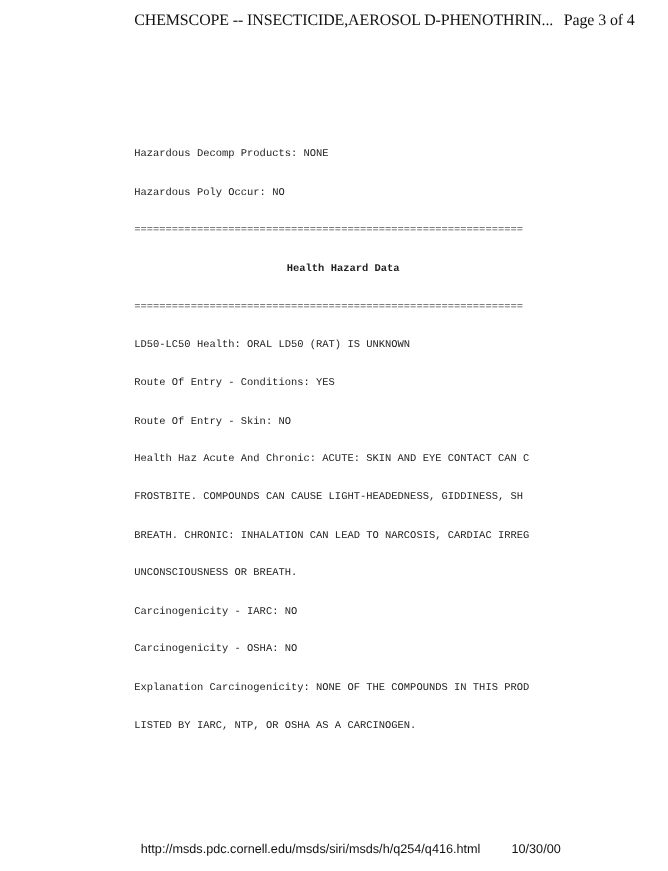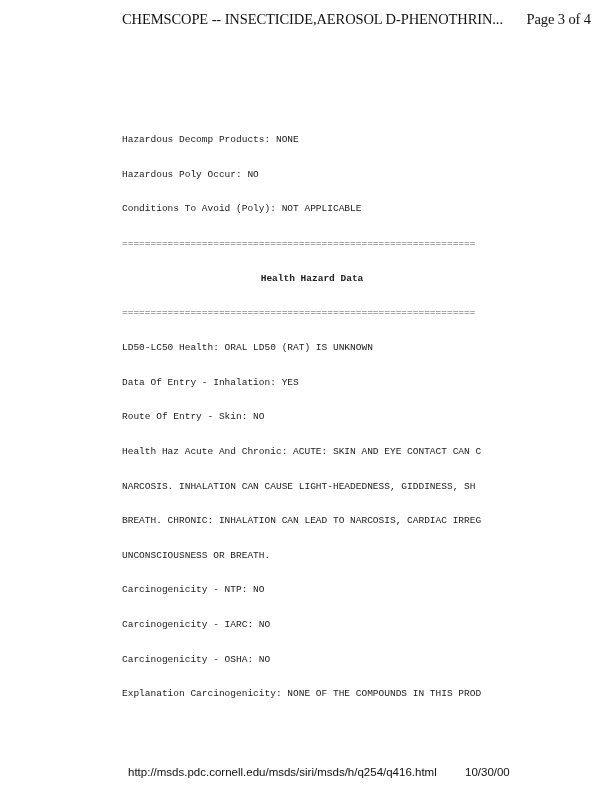--- a/index.html
+++ b/index.html
@@ -2,21 +2,21 @@
 <html><head>
 <meta charset="utf-8">
 <style>
   html, body { margin: 0; padding: 0; background: #ffffff; }
   body { width: 607px; height: 792px; position: relative; overflow: hidden; }
   .header {
     position: absolute; left: 122px; top: 11px;
     font-family: "Liberation Serif", serif; font-size: 14.5px; color: #111;
     white-space: nowrap; letter-spacing: -0.1px;
   }
-  .header .page { margin-left: 20px; }
+  .header .page { margin-left: 6px; }
   .body {
     position: absolute; left: 122px; top: 111px; width: 380px; overflow: hidden;
     font-family: "Liberation Mono", monospace; font-size: 9.5px; line-height: 11.55px;
     color: #222; white-space: pre;
   }
   .line { height: 11.55px; overflow: hidden; }
   .sep { color: #555; letter-spacing: 0px; }
   .center { text-align: center; font-weight: bold; }
   .footer {
     position: absolute; top: 766px; font-family: Liberation Sans, sans-serif;
@@ -29,35 +29,34 @@
 <body>
 
 <div class="header">
   <span>CHEMSCOPE -- INSECTICIDE,AEROSOL D-PHENOTHRIN...</span>
   <span class="page">Page 3 of 4</span>
 </div>
 
 <div class="body">
   <div class="line">Hazardous Decomp Products: NONE</div>
   <div class="line">Hazardous Poly Occur: NO</div>
-  <div class="line">Conditions To Avoid (Poly): NOT APPLICABLE</div>
   <div class="line sep">==============================================================</div>
   <div class="line center">Health Hazard Data</div>
   <div class="line sep">==============================================================</div>
   <div class="line">LD50-LC50 Health: ORAL LD50 (RAT) IS UNKNOWN</div>
-  <div class="line">Data Of Entry - Inhalation: YES</div>
+  <div class="line">Route Of Entry - Conditions: YES</div>
   <div class="line">Route Of Entry - Skin: NO</div>
   <div class="line">Health Haz Acute And Chronic: ACUTE: SKIN AND EYE CONTACT CAN C</div>
-  <div class="line">NARCOSIS. INHALATION CAN CAUSE LIGHT-HEADEDNESS, GIDDINESS, SH</div>
+  <div class="line">FROSTBITE. COMPOUNDS CAN CAUSE LIGHT-HEADEDNESS, GIDDINESS, SH</div>
   <div class="line">BREATH. CHRONIC: INHALATION CAN LEAD TO NARCOSIS, CARDIAC IRREG</div>
   <div class="line">UNCONSCIOUSNESS OR BREATH.</div>
-  <div class="line">Carcinogenicity - NTP: NO</div>
   <div class="line">Carcinogenicity - IARC: NO</div>
   <div class="line">Carcinogenicity - OSHA: NO</div>
   <div class="line">Explanation Carcinogenicity: NONE OF THE COMPOUNDS IN THIS PROD</div>
+  <div class="line">LISTED BY IARC, NTP, OR OSHA AS A CARCINOGEN.</div>
   
   
   
   
   
   
   
   
   
   

